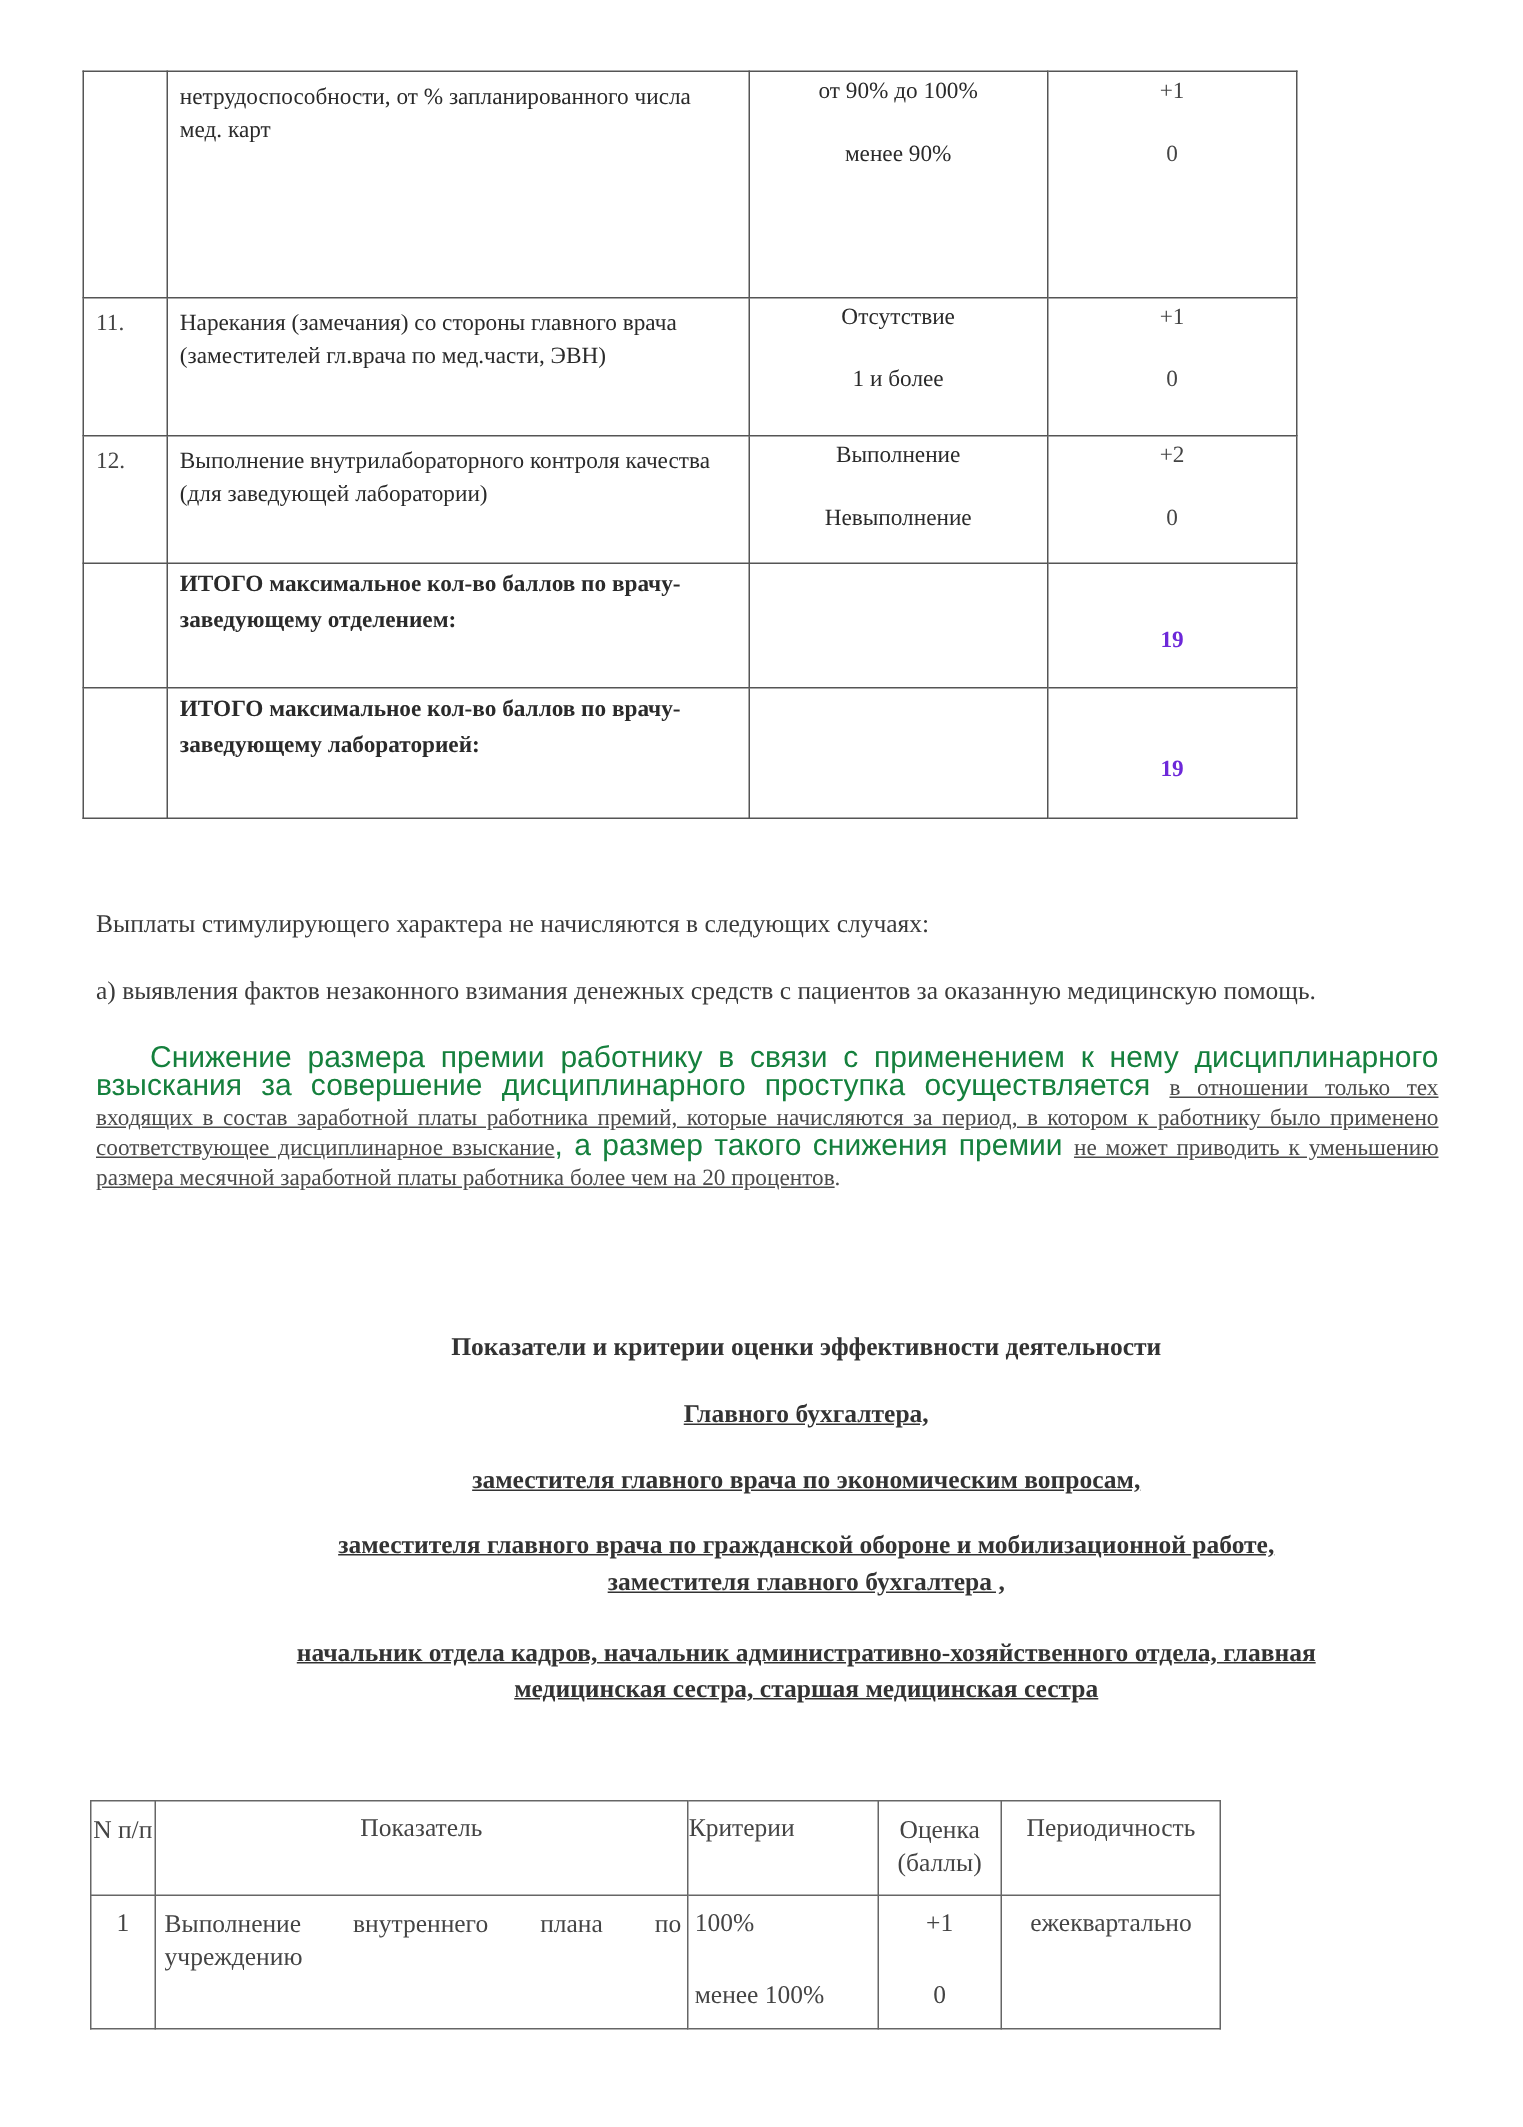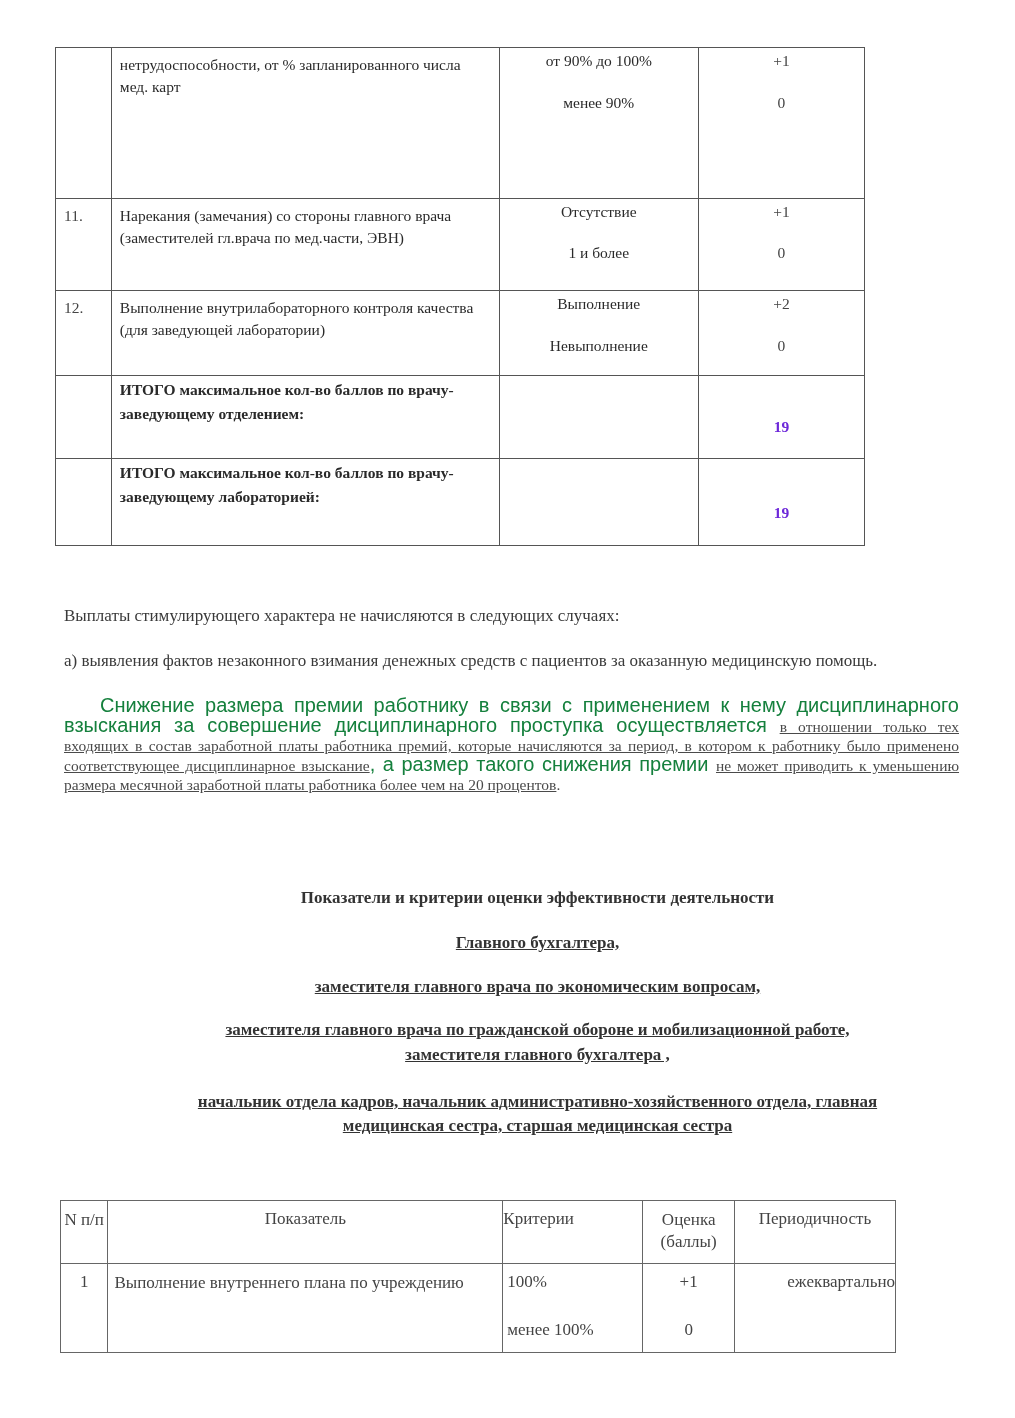--- a/index.html
+++ b/index.html
@@ -22,21 +22,21 @@
   .score .b { font-weight:bold; color:#6d28d9; }
 
   .para { position:absolute; left:64px; width:895px; font-size:17px; color:#3a3a3a; }
   .sans { font-family:"Liberation Sans", sans-serif; font-size:20px; color:#15803d; }
   .ul { text-decoration:underline; font-family:"Liberation Serif", serif; color:#4a4a4a; font-size:15.5px; }
   .just { text-align:justify; line-height:19px; }
 
   .hd { position:absolute; left:0; width:1015px; text-align:center; font-weight:bold; font-size:17px; color:#333; }
   .hd u { text-decoration:underline; }
 
-  #t2 { left:60px; top:1200px; width:836px; }
+  #t2 { left:60px; top:1200px; width:754px; }
   #t2 td { font-size:17px; color:#444; border-color:#666; }
   #t2 .k1 { width:42px; }
   #t2 .k2 { width:347px; }
   #t2 .k3 { width:126px; }
   #t2 .k4 { width:82px; }
   #t2 .k5 { width:145px; }
 </style>
 </head>
 <body>
 
@@ -158,16 +158,16 @@
       <div style="position:absolute; left:4px; top:8px;">100%</div>
       <div style="position:absolute; left:4px; top:56px;">менее 100%</div>
     </div>
         </td>
     <td class="k4">
           <div class="cell score" style="height:88px;">
       <div style="top:8px;">+1</div>
       <div style="top:56px;">0</div>
     </div>
         </td>
-    <td class="k5" style="text-align:right; padding-top:8px;">ежеквартально</td>
+    <td class="k5" style="text-align:center; padding-top:8px;">ежеквартально</td>
   </tr>
 </tbody>
   </table>
 
 </body></html>

